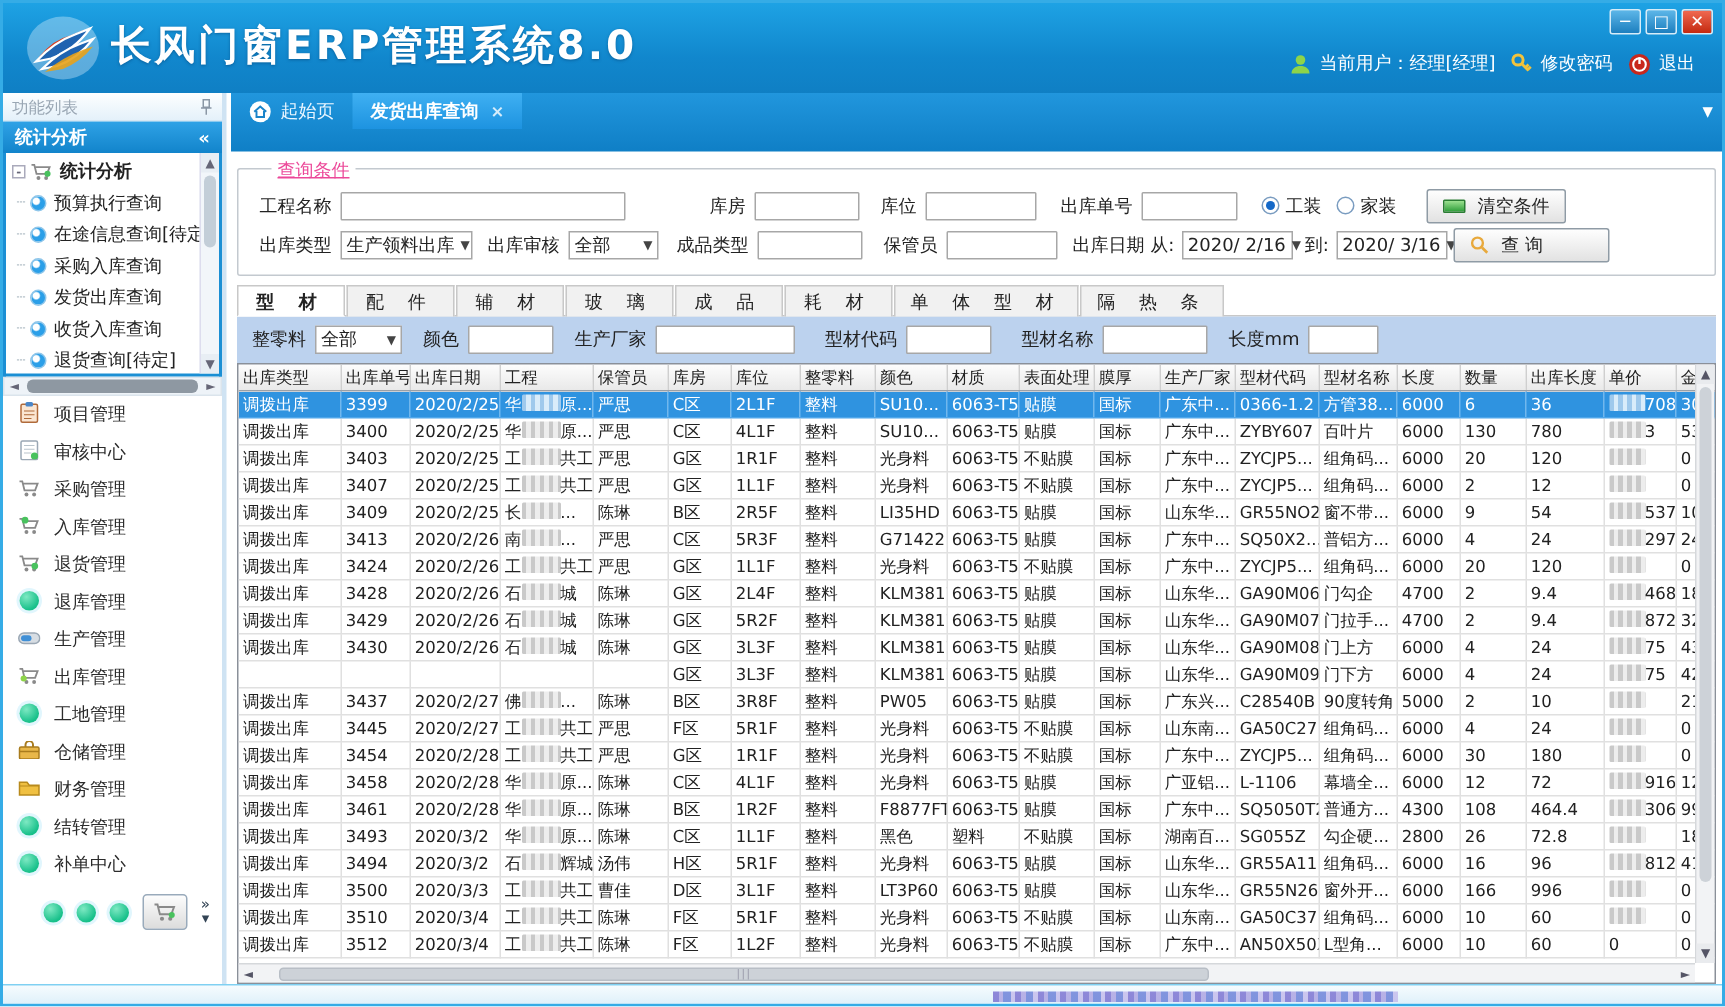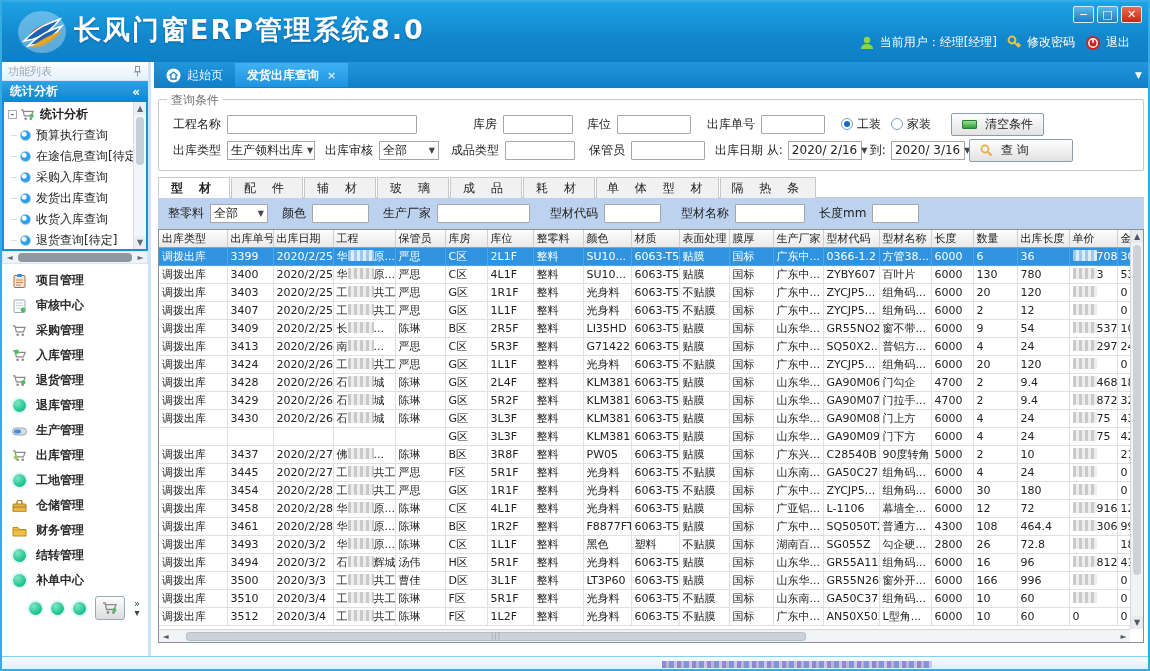--- a/index.html
+++ b/index.html
@@ -35,39 +35,39 @@
   .t-dash { color:#b9c4cc; font-size:10px; width:12px; text-align:center; }
   .dot-ic { width:11px; height:11px; border-radius:50%; background:radial-gradient(circle at 35% 35%, #fff 0 2px, #2b9fe8 3px);
     border:1px solid #8fc6ea; margin-right:5px; flex:none; }
   .vscroll { position:absolute; right:0; top:0; bottom:0; width:13px; background:#f2f6fa; border-left:1px solid #dde; }
   .vscroll .arr { height:13px; font-size:8px; color:#667; text-align:center; line-height:13px; background:#e8eef4; }
   .vscroll .thumb { margin:2px 2px; height:48px; background:#c3ced8; border-radius:4px; }
   .tree-hscroll { height:13px; background:#eef3f8; display:flex; align-items:center; border:1px solid #dbe4ec; }
   .tree-hscroll .arr { width:13px; font-size:8px; color:#667; text-align:center; }
   .tree-hscroll .thumb { flex:1; height:9px; background:#8e98a2; border-radius:4px; margin:0 2px; }
   .menu { padding:4px 0 0 10px; }
-  .menu-item { display:flex; align-items:center; gap:9px; height:25px; font-size:12px; font-weight:bold; color:#2b2b2b; cursor:pointer; }
+  .menu-item { display:flex; gap:9px; height:25px; font-size:12px; font-weight:normal; color:#2b2b2b; cursor:pointer; }
   .mi-ic { width:15px; height:14px; flex:none; display:flex; align-items:center; justify-content:center; }
   .menu-footer { display:flex; align-items:center; justify-content:flex-end; gap:9px; padding:3px 8px 0 0; }
   .gdot { width:13px; height:13px; border-radius:50%; background:radial-gradient(circle at 35% 30%, #7ee9c3, #17c08a 70%); box-shadow:0 0 0 2px #e1f6fd; }
   .cartbtn { width:30px; height:24px; background:linear-gradient(#fdfdfd,#dcdcdc); border:1px solid #9ab;
     border-radius:3px; display:flex; align-items:center; justify-content:center; }
   .chev { font-size:10px; color:#345; line-height:9px; text-align:center; }
 
   
   .main { position:absolute; left:152px; top:60px; right:0; bottom:13px; background:#fff; }
-  .tabbar { height:26px; background:linear-gradient(#2196dd,#0f7fc6); display:flex; align-items:center; position:relative; }
+  .tabbar { height:39px; background:linear-gradient(#2196dd,#0f7fc6); display:flex; align-items:flex-start; position:relative; }
   .tab { height:24px; display:flex; align-items:center; gap:6px; padding:0 12px; color:#eaf6ff; font-size:12px; cursor:pointer; }
   .tab.active { background:linear-gradient(#3fb0f2,#1d93e0); font-weight:bold; color:#fff; }
   .tab .x { font-size:11px; color:#d5ecfa; margin-left:2px; }
   .tab-caret { position:absolute; right:6px; top:8px; color:#fff; font-size:9px; }
 
   .content { padding:2px 4px 0 4px; font-size:12px; color:#222; }
   .gbox { border:1px solid #c3c9cf; border-radius:2px; position:relative; }
-  .gbox-title { position:absolute; top:-8px; left:8px; background:#fff; padding:0 4px; font-size:12px; color:#737373; }
+  .gbox-title { position:absolute; top:-8px; left:22px; background:#fff; padding:0 4px; font-size:12px; color:#ec4899;text-decoration:underline; }
   .qc { margin-top:9px; height:72px; padding:12px 8px 0 14px; }
   .qrow { display:flex; align-items:center; height:24px; }
   .lbl { color:#222; white-space:nowrap; }
   .tbx { height:19px; border:1px solid #a7a7a7; background:#fff; border-radius:1px; }
   .dd { height:19px; border:1px solid #a7a7a7; background:#fff; display:flex; align-items:center;
     justify-content:space-between; padding:0 3px; font-size:12px; white-space:nowrap; }
   .dd .da { font-size:8px; color:#444; margin-left:4px; }
   .radio { display:flex; align-items:center; gap:4px; }
   .rdot { width:12px; height:12px; border-radius:50%; border:1px solid #7a9cc0; background:#fff; position:relative; }
   .rdot.on::after { content:""; position:absolute; left:2px; top:2px; width:6px; height:6px; border-radius:50%; background:#1468c8; }

